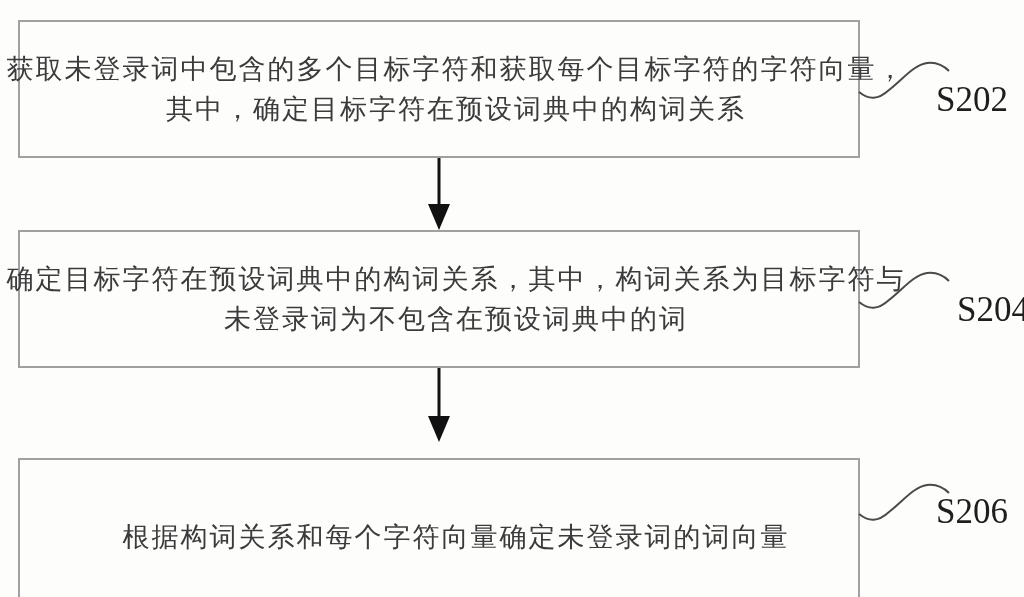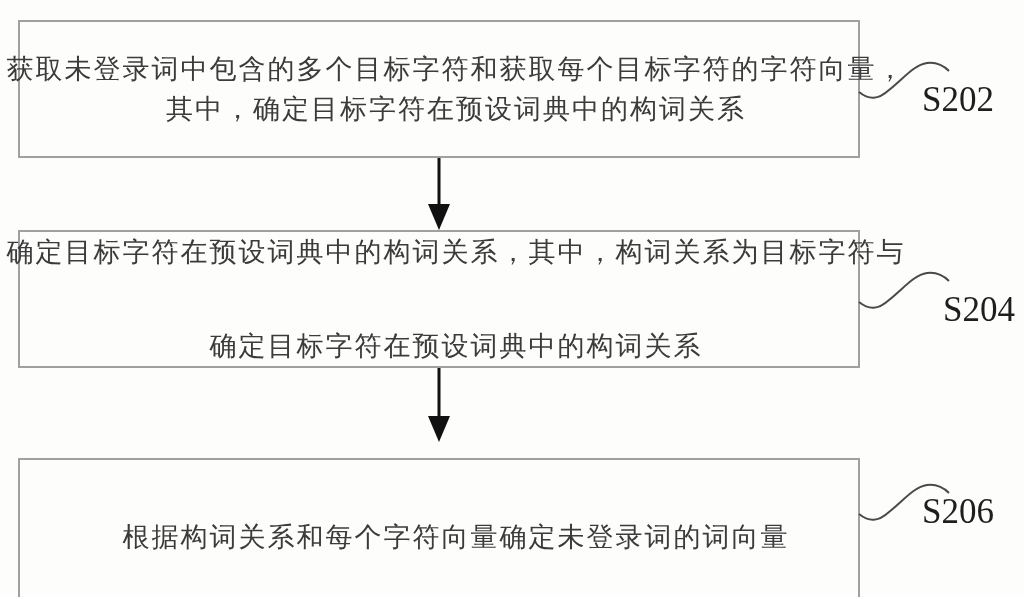--- a/index.html
+++ b/index.html
@@ -43,20 +43,21 @@
     left: 425px;
     width: 28px;
   }
   .step-label {
     position: absolute;
     left: 922px;
     width: 100px;
     font-size: 35px;
     color: #1e1e1e;
     font-family: "Liberation Serif", "DejaVu Serif", serif;
+    text-align: center;
   }
   .squiggle {
     position: absolute;
     left: 856px;
     width: 98px;
     height: 46px;
   }
 </style>
 </head>
 <body>
@@ -66,23 +67,23 @@
   <div class="flow-box" style="top:20px;">
     <div class="box-line">获取未登录词中包含的多个目标字符和获取每个目标字符的字符向量，</div>
     <div class="box-line">其中，确定目标字符在预设词典中的构词关系</div>
   </div>
 
   <svg class="flow-arrow" style="top:158px; height:72px;" viewBox="0 0 28 72">
     <line x1="14" y1="0" x2="14" y2="50" stroke="#111111" stroke-width="3"></line>
     <polygon points="14,72 3,46 25,46" fill="#111111"></polygon>
   </svg>
 
-  <div class="flow-box" style="top:230px;justify-content:space-between;">
+  <div class="flow-box" style="top:230px;">
     <div class="box-line">确定目标字符在预设词典中的构词关系，其中，构词关系为目标字符与</div>
-    <div class="box-line">确定目标字符在预设词典中的构词关系</div>
+    <div class="box-line">未登录词为不包含在预设词典中的词</div>
   </div>
 
   <svg class="flow-arrow" style="top:368px; height:74px;" viewBox="0 0 28 74">
     <line x1="14" y1="0" x2="14" y2="52" stroke="#111111" stroke-width="3"></line>
     <polygon points="14,74 3,48 25,48" fill="#111111"></polygon>
   </svg>
 
   <div class="flow-box" style="top:458px; height:158px;">
     <div class="box-line">根据构词关系和每个字符向量确定未登录词的词向量</div>
 

